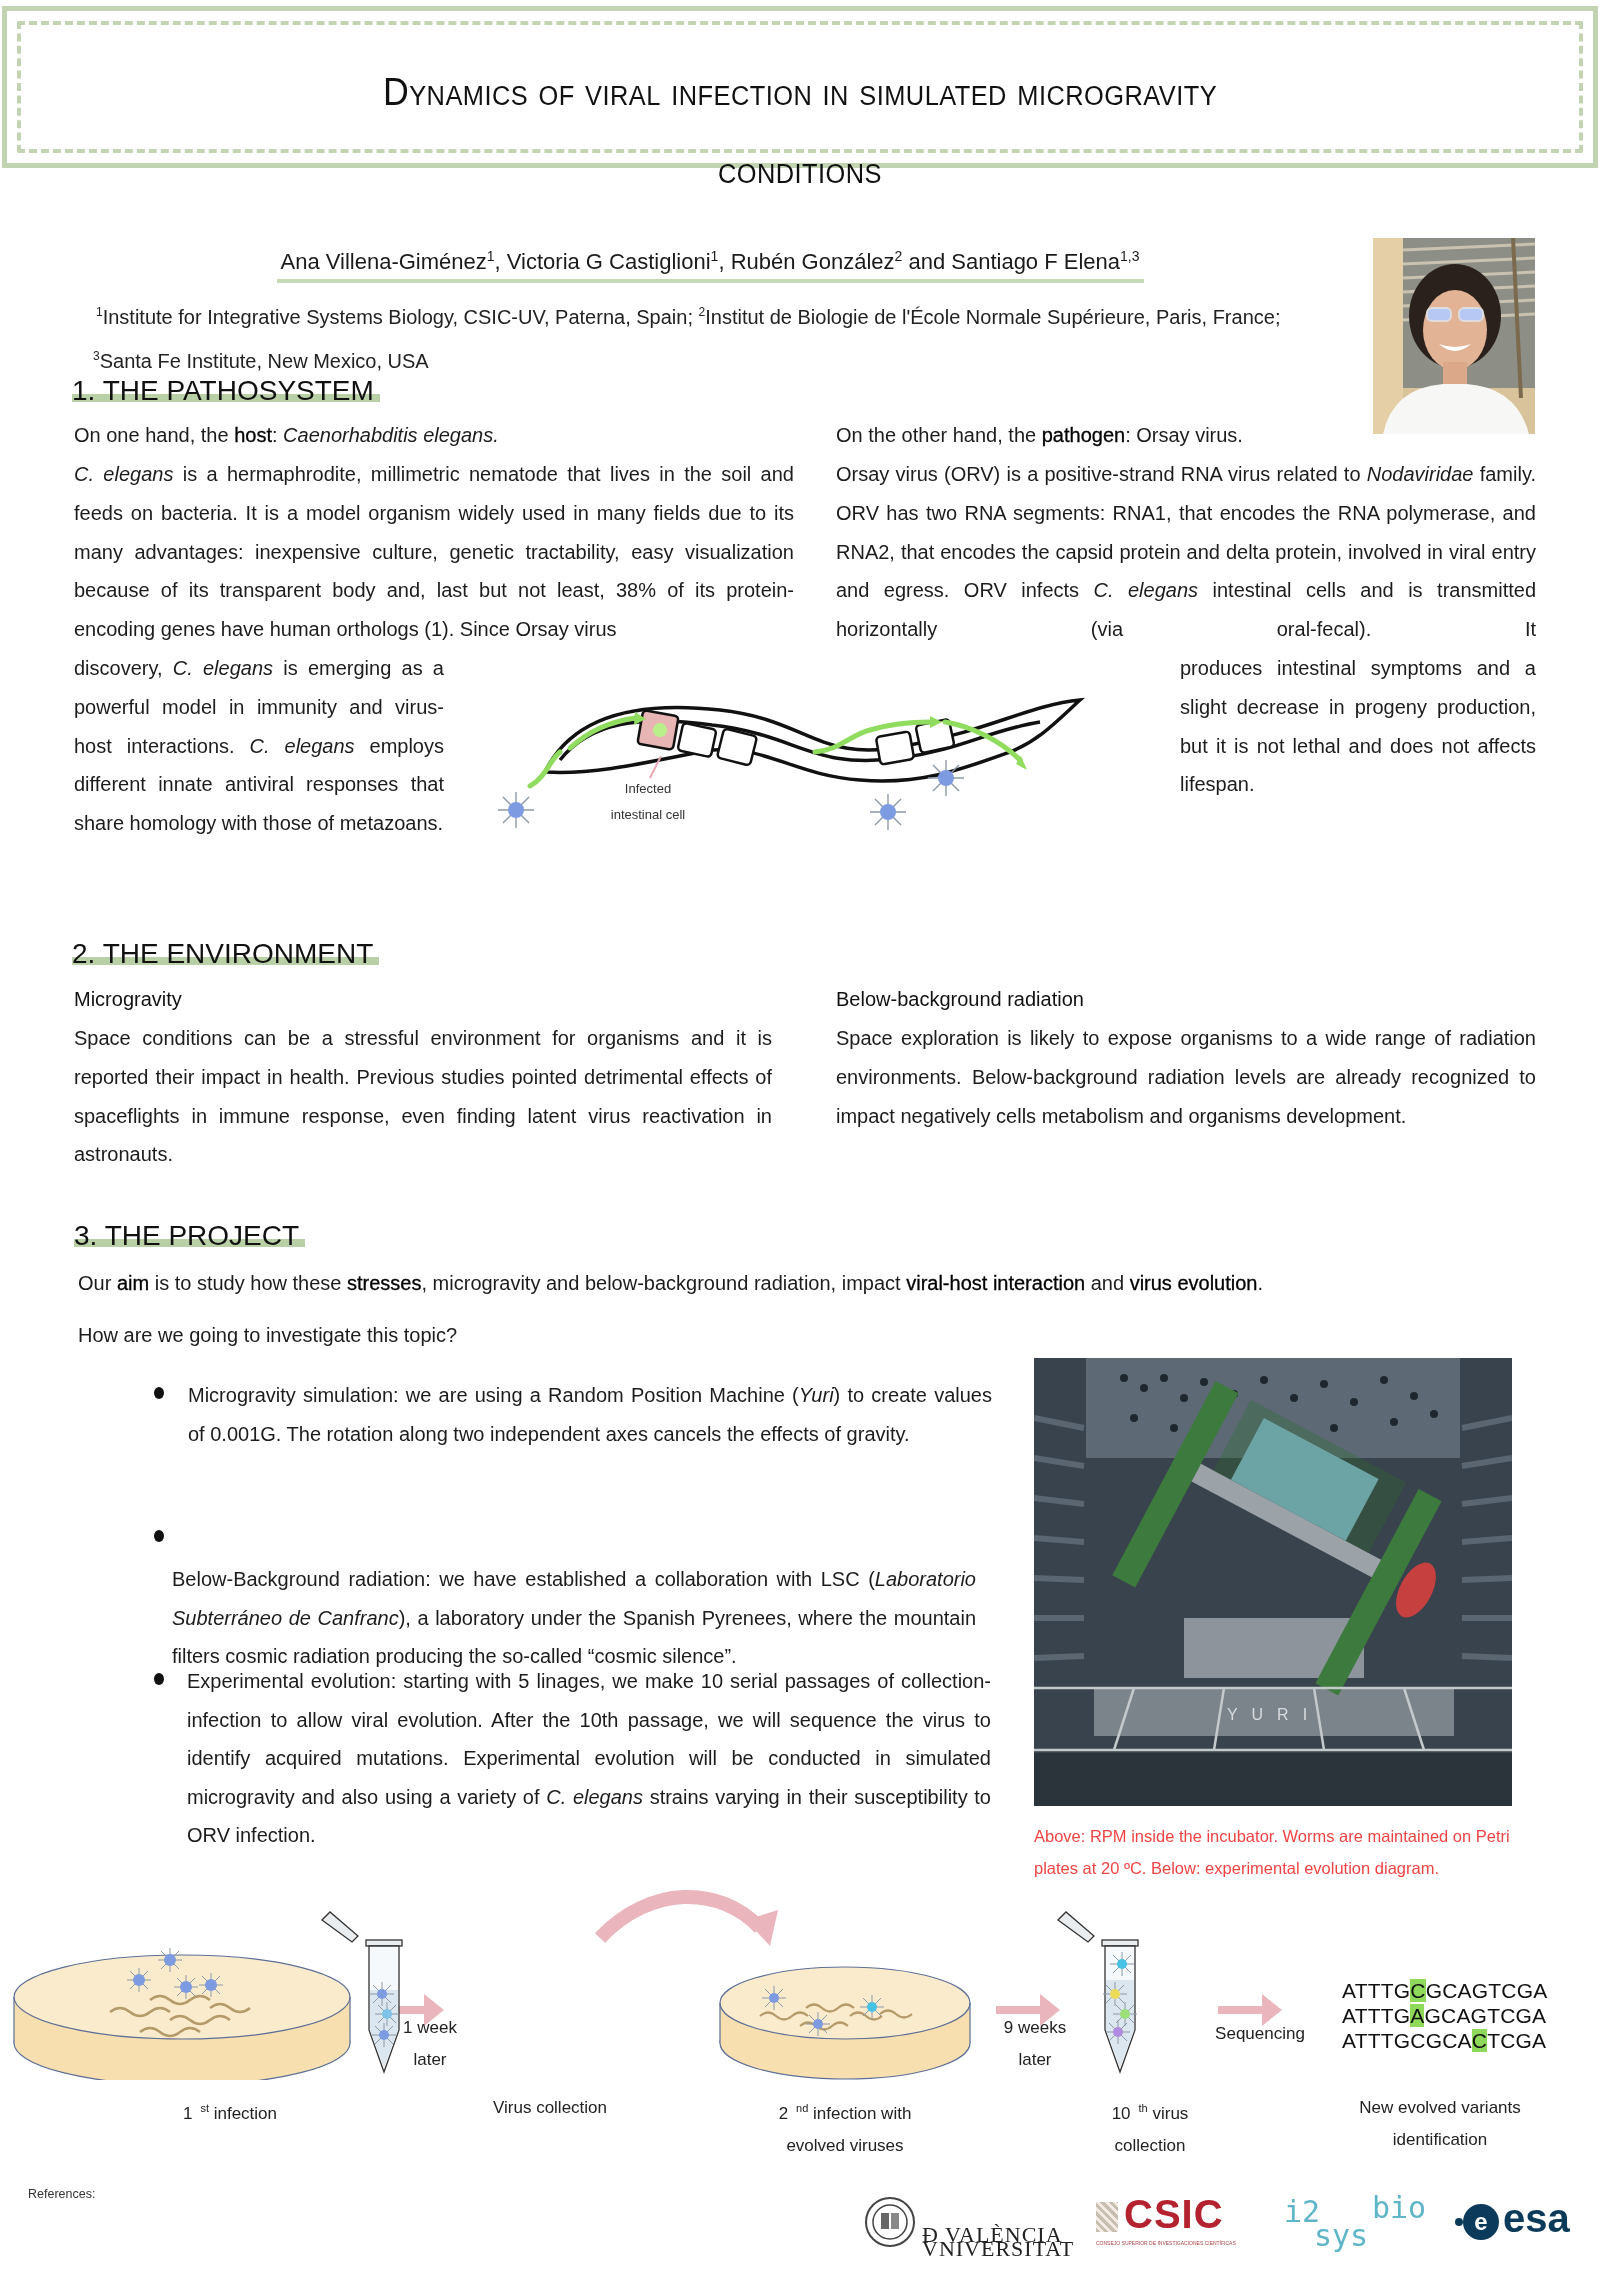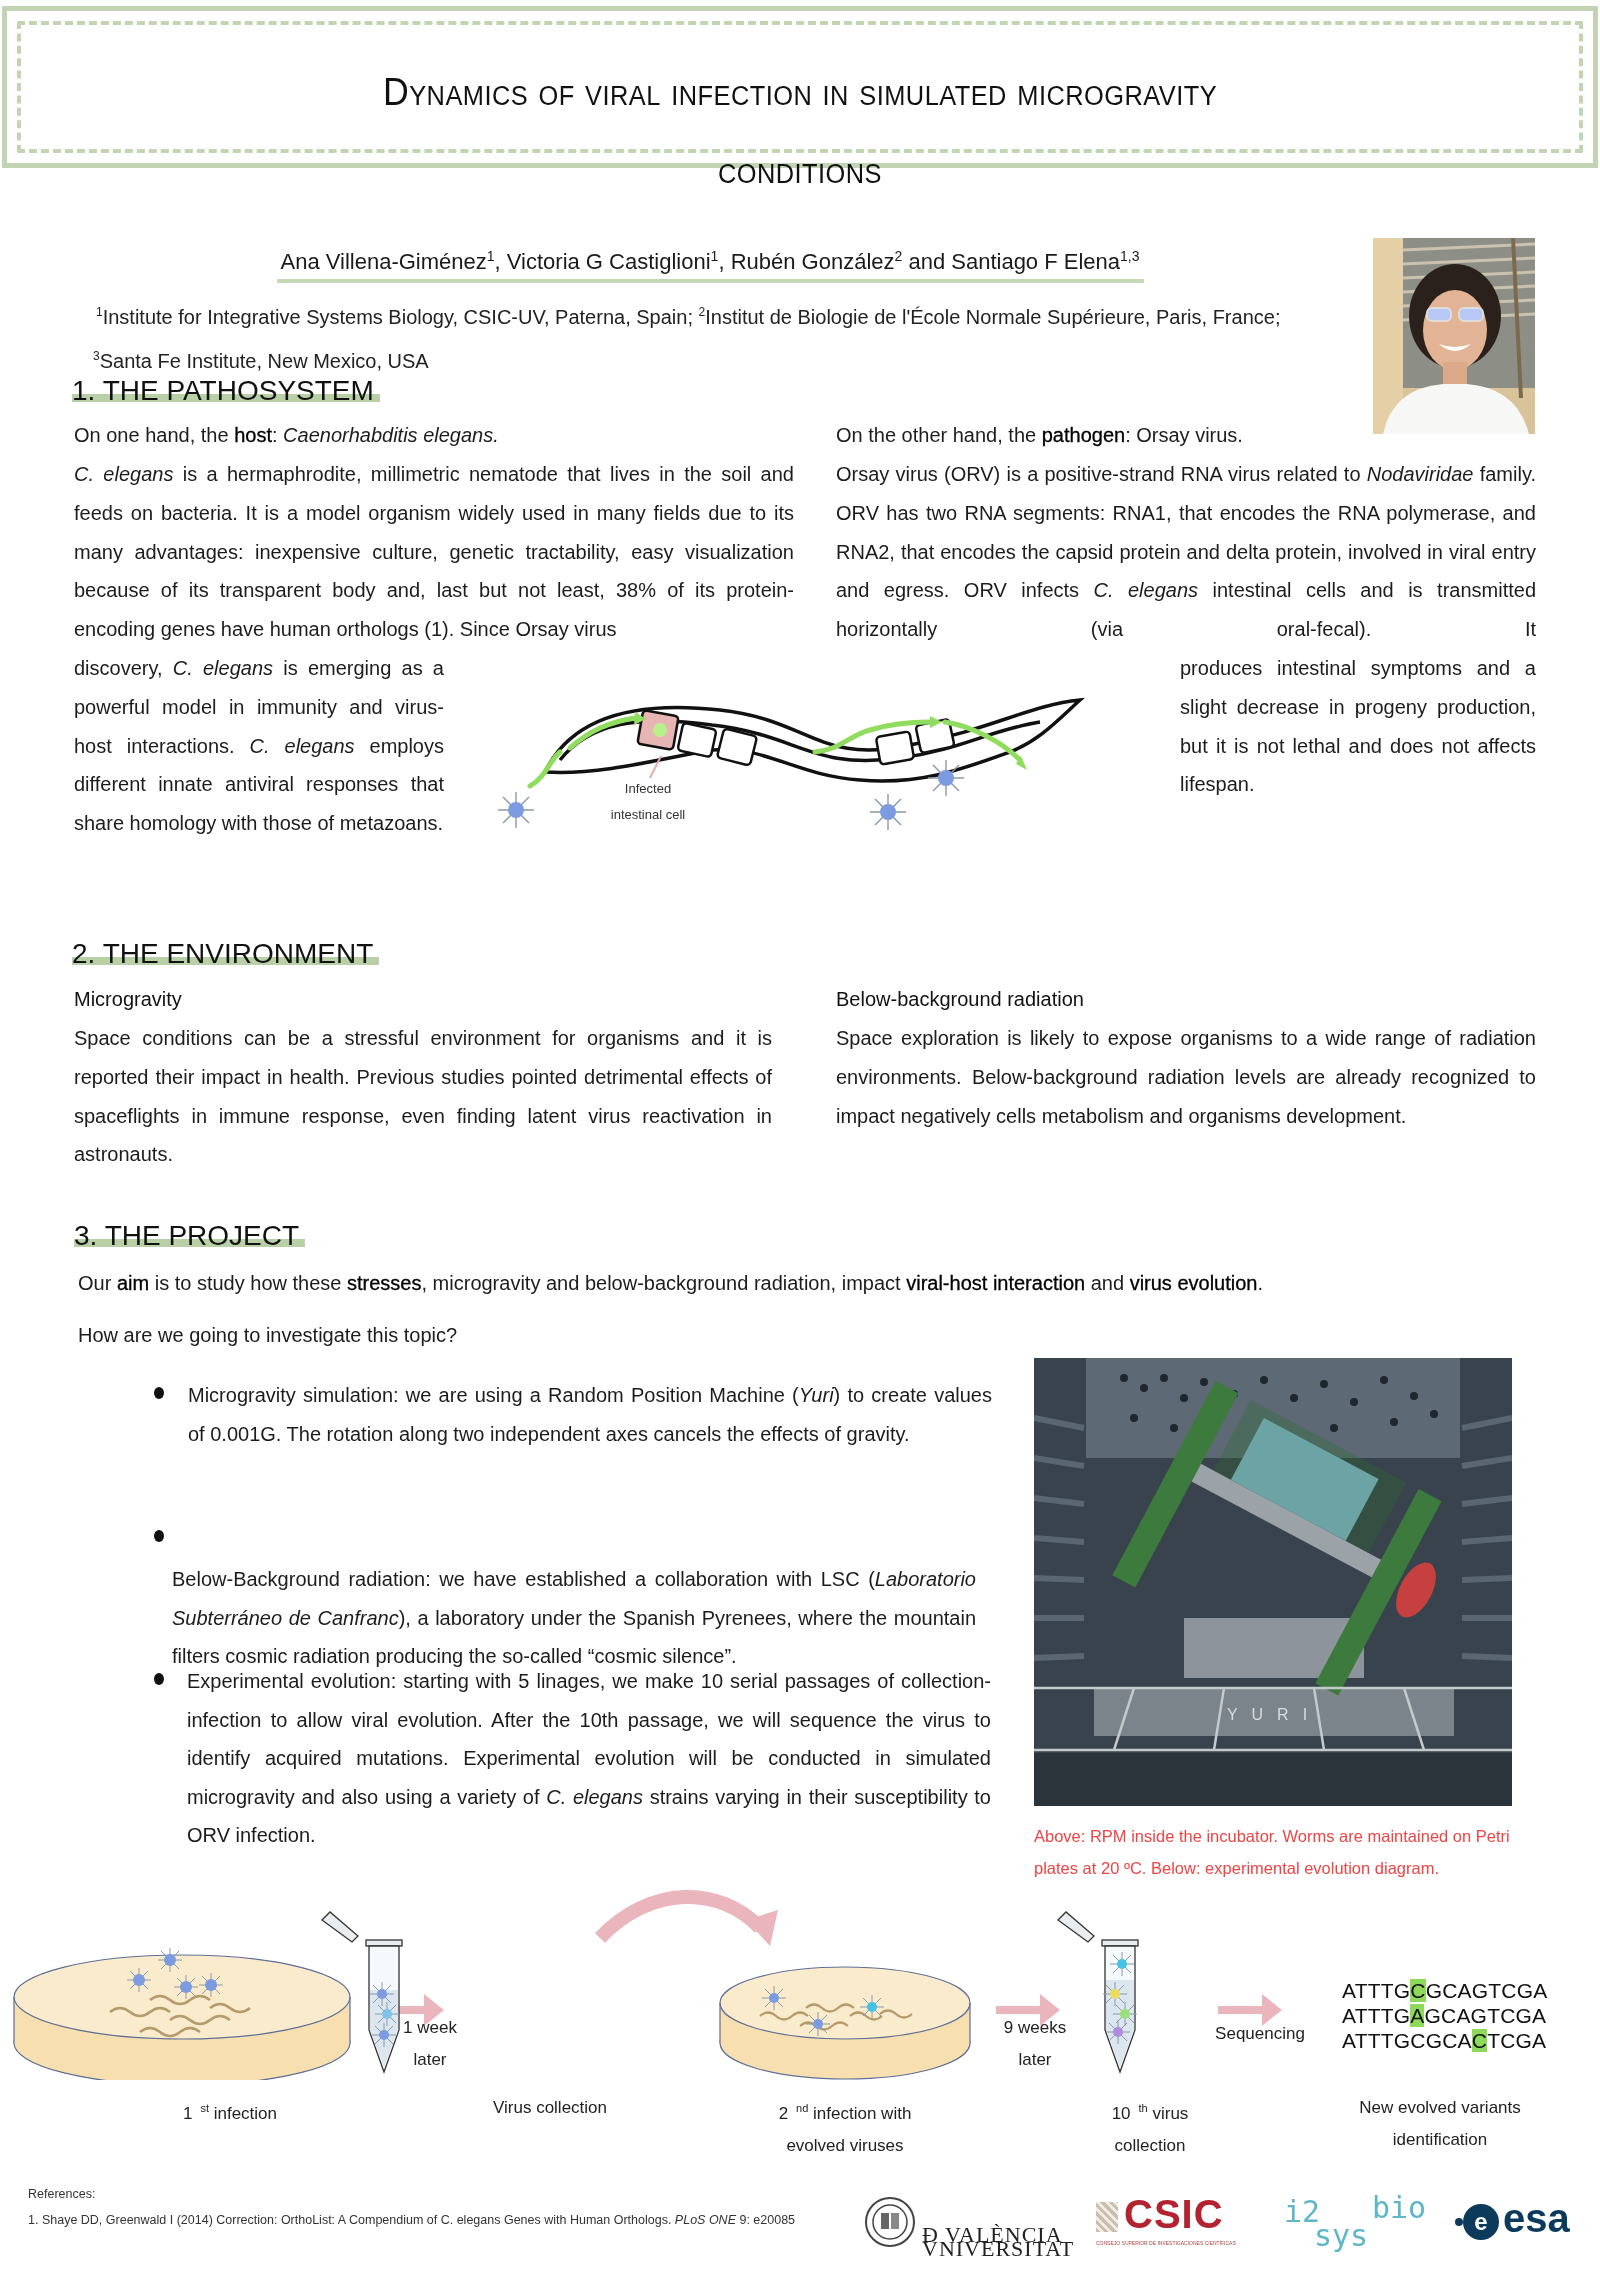--- a/index.html
+++ b/index.html
@@ -401,21 +401,20 @@
   <div><span>ATTTG</span><span class="mut">A</span><span>GCAG</span><span>TCGA</span></div>
   <div><span>ATTTGCGCA</span><span class="mut">C</span><span>TCGA</span></div>
 </div>
 <div class="diag-label" style="left:1330px; top:2092px; width:220px;">
   <div>New evolved variants</div>
   <div>identification</div>
 </div>
 
 <div class="refs">
   <div>References:</div>
-  <div><span>1. Shaye DD, Greenwald I (2014) Correction: OrthoList: A Compendium of C. elegans Genes with Human Orthologs. </span><i>PLoS ONE</i><span> 9: e20085</span></div>
 </div>
 
 <div class="logo" style="left:862px; top:2194px; width:220px; height:56px;">
   <svg width="52" height="52" viewBox="0 0 52 52" style="position:absolute; left:2px; top:2px;">
     <circle cx="26" cy="26" r="24" fill="none" stroke="#444" stroke-width="2"></circle>
     <circle cx="26" cy="26" r="17" fill="none" stroke="#444" stroke-width="1.5"></circle>
     <rect x="17" y="17" width="8" height="16" fill="#666"></rect>
       <rect x="27" y="17" width="8" height="16" fill="#888"></rect>
   </svg>
   <div style="position:absolute; left:60px; top:2px; font-family:'Liberation Serif',serif; font-size:22px; color:#222; letter-spacing:1px;margin-top:40px;">VNIVERSITAT</div>

